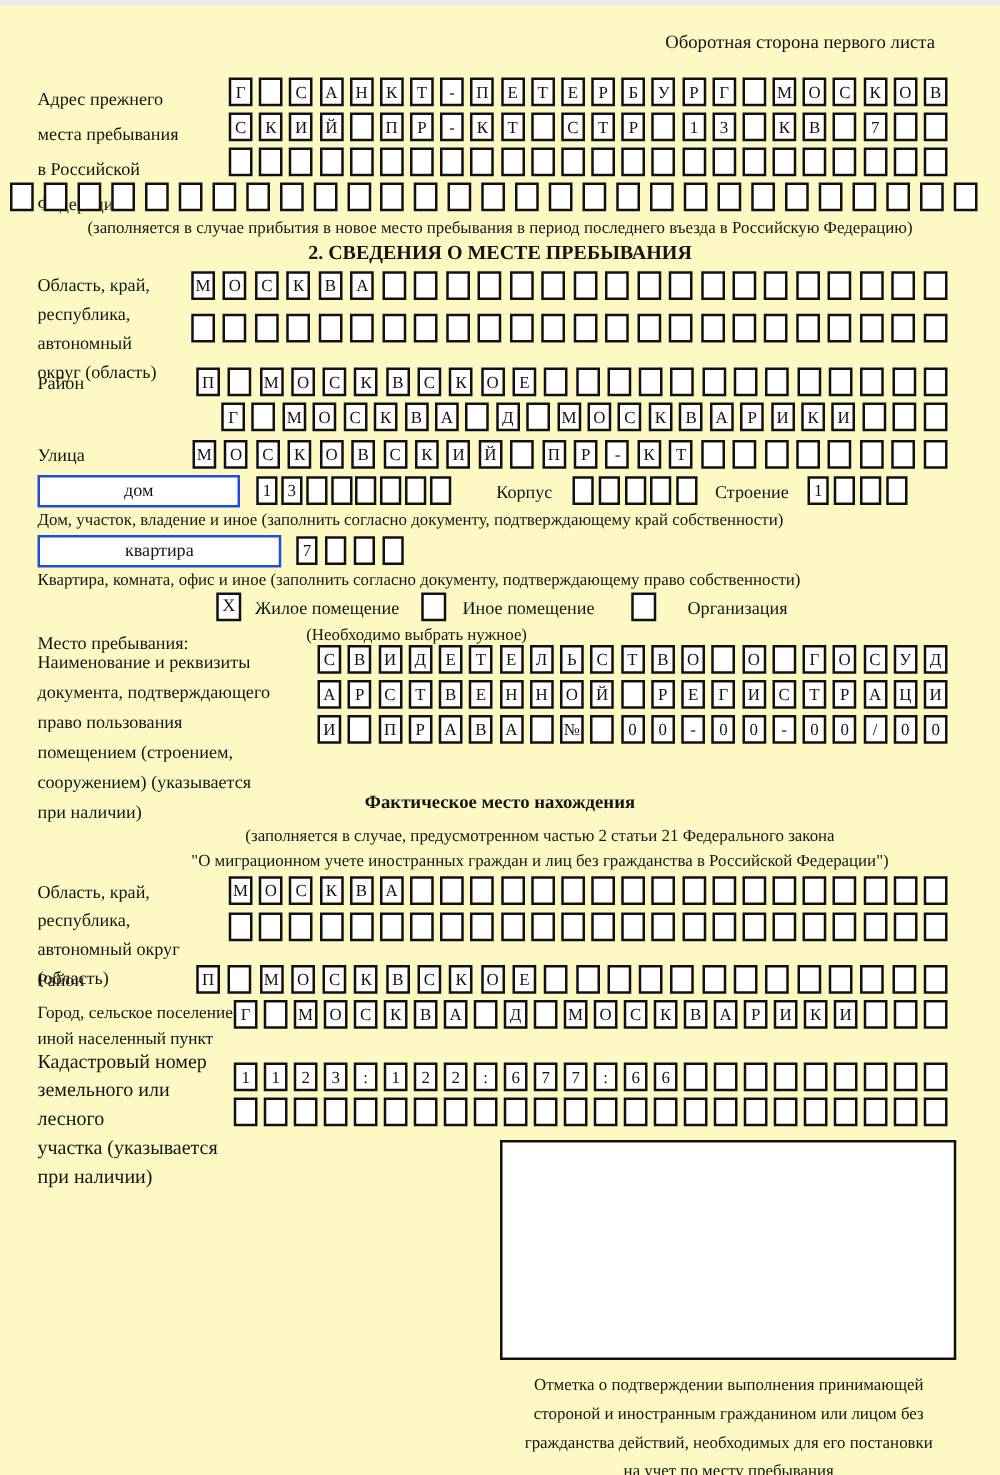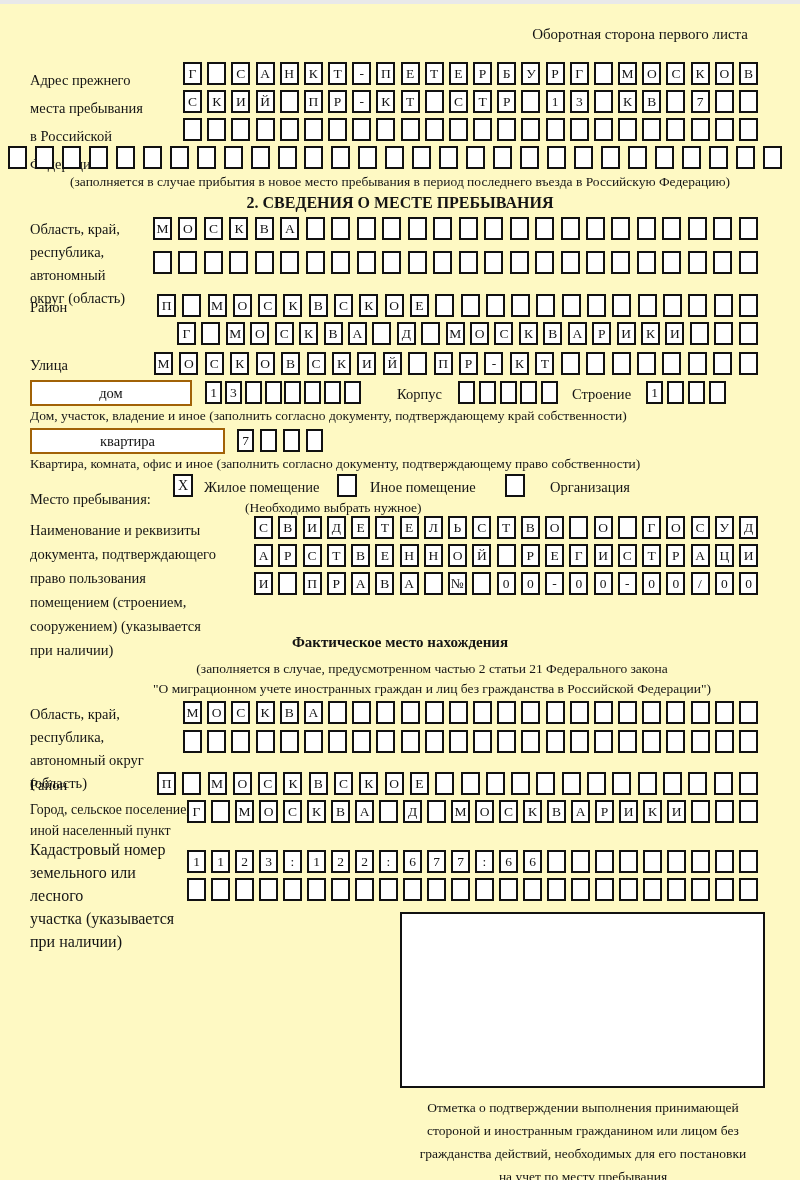--- a/index.html
+++ b/index.html
@@ -18,21 +18,21 @@
     width:19px;height:23px;box-sizing:border-box;border:2px solid #111;
     display:flex;align-items:center;justify-content:center;
     font-size:13.5px;line-height:1;background:#fff;flex:none;
   }
   .sm .cell{width:17px;}
   .checkbox{
     position:absolute;width:20px;height:23px;box-sizing:border-box;border:2px solid #111;
     display:flex;align-items:center;justify-content:center;font-size:14px;background:#fff;
   }
   .wordbox{
-    position:absolute;box-sizing:border-box;border:2px solid #a16207;height:26px;
+    position:absolute;box-sizing:border-box;border:2px solid #1d4ed8;height:26px;
     display:flex;align-items:center;justify-content:center;font-size:14.5px;background:#fff;
   }
   .h-bold{font-weight:bold;}
   .title{font-size:15px;}
   .stampbox{position:absolute;box-sizing:border-box;border:2px solid #111;background:#fff;}
   .caption{font-size:13.5px;line-height:23px;text-align:center;white-space:pre-line;}
 </style>
 </head>
 <body>
 
@@ -327,21 +327,21 @@
 
   <div class="wordbox" style="left:30px;top:424px;width:195px;">квартира</div>
   <div class="cells sm" style="left:237px;top:425px;width:86px;">
       <span class="cell">7</span>
       <span class="cell"></span>
       <span class="cell"></span>
       <span class="cell"></span>
     </div>
   <div class="abs note" style="left:30px;top:452px;">Квартира, комната, офис и иное (заполнить согласно документу, подтверждающему право собственности)</div>
 
-  <div class="abs lbl" style="left:30px;top:484px;">Место пребывания:</div>
+  <div class="abs lbl" style="left:30px;top:500px;">Место пребывания:</div>
   <div class="checkbox" style="left:173px;top:470px;">X</div>
   <div class="abs lbl" style="left:204px;top:472px;">Жилое помещение</div>
   <div class="checkbox" style="left:337px;top:470px;"></div>
   <div class="abs lbl" style="left:370px;top:472px;">Иное помещение</div>
   <div class="checkbox" style="left:505px;top:470px;"></div>
   <div class="abs lbl" style="left:550px;top:472px;">Организация</div>
   <div class="abs note" style="left:245px;top:496px;">(Необходимо выбрать нужное)</div>
 
   <div class="abs lbl" style="left:30px;top:514px;width:215px;line-height:24px;">Наименование и реквизиты
 документа, подтверждающего

